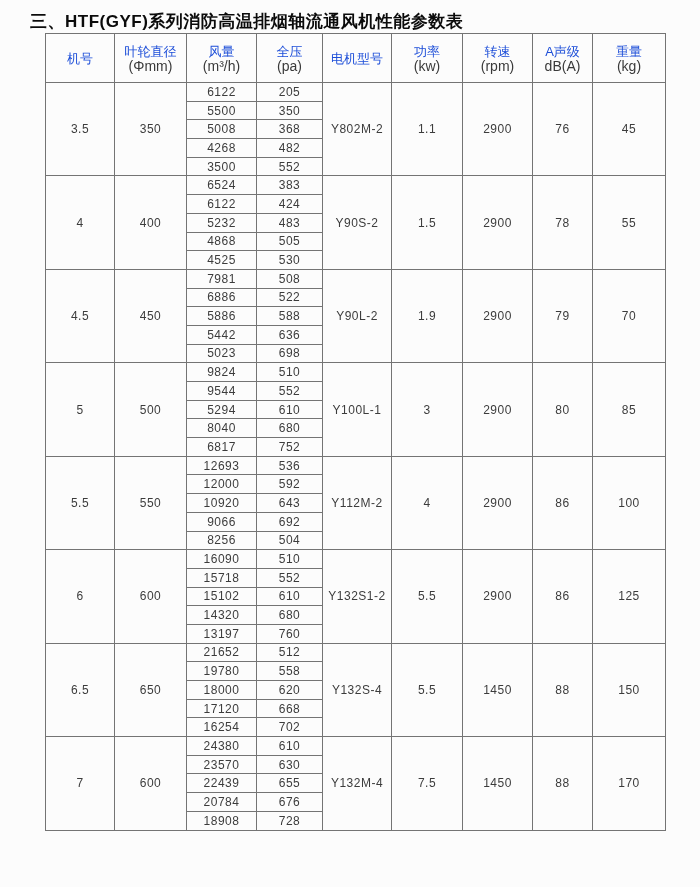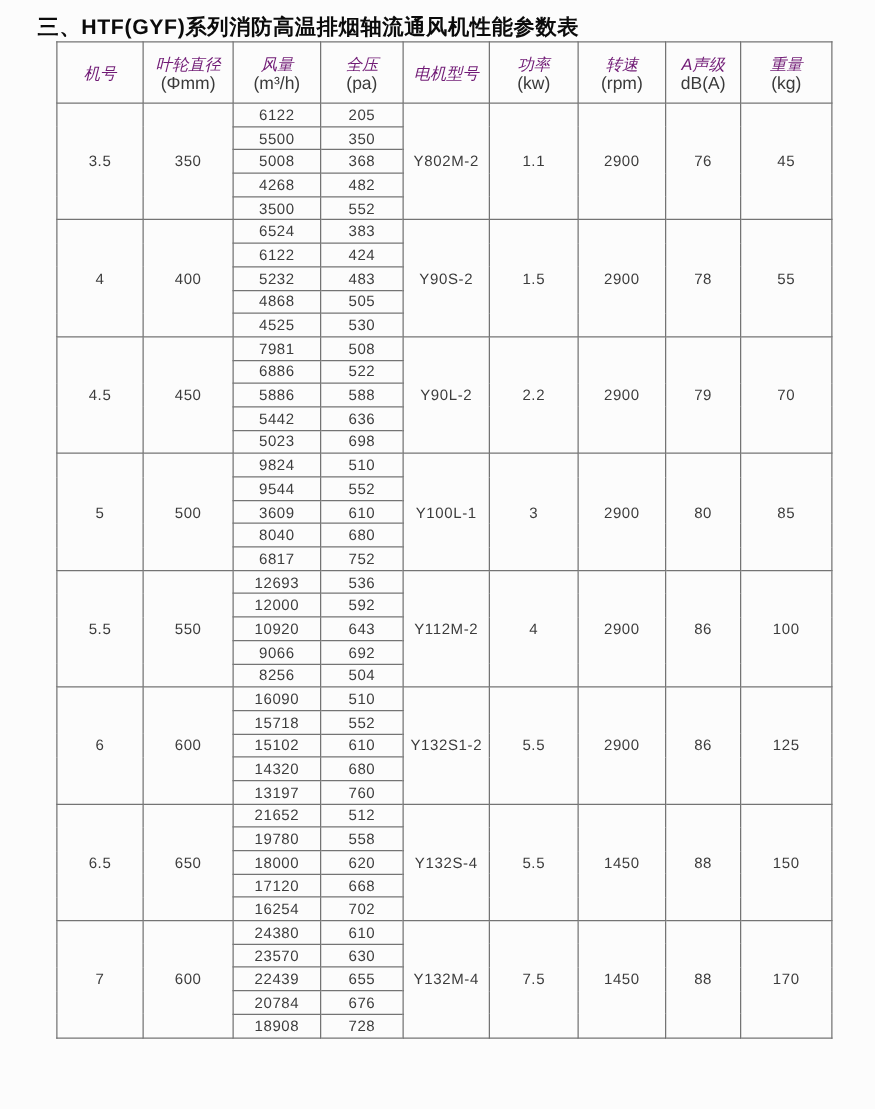--- a/index.html
+++ b/index.html
@@ -50,23 +50,22 @@
     overflow: hidden;
     white-space: nowrap;
   }
   table.perf thead th {
     height: 49px;
     font-weight: normal;
     background: #fcfcfc;
   }
   .h-label {
     font-size: 13px;
-    color: #701a75;
+    color: #1d4ed8;
     line-height: 17px;
-    font-style: italic;
   }
   .h-sub {
     font-size: 14px;
     color: #3a3a3a;
     line-height: 13px;
   }
   table.perf tbody tr {
     height: 18.7px;
   }
   table.perf tbody td {
@@ -186,21 +185,21 @@
         <tr>
           <td>4525</td>
           <td>530</td>
         </tr>
         <tr>
           <td rowspan="5">4.5</td>
           <td rowspan="5">450</td>
           <td>7981</td>
           <td>508</td>
           <td rowspan="5">Y90L-2</td>
-          <td rowspan="5">2.2</td>
+          <td rowspan="5">1.9</td>
           <td rowspan="5">2900</td>
           <td rowspan="5">79</td>
           <td rowspan="5">70</td>
         </tr>
         <tr>
           <td>6886</td>
           <td>522</td>
         </tr>
         <tr>
           <td>5886</td>
@@ -223,21 +222,21 @@
           <td rowspan="5">3</td>
           <td rowspan="5">2900</td>
           <td rowspan="5">80</td>
           <td rowspan="5">85</td>
         </tr>
         <tr>
           <td>9544</td>
           <td>552</td>
         </tr>
         <tr>
-          <td>3609</td>
+          <td>5294</td>
           <td>610</td>
         </tr>
         <tr>
           <td>8040</td>
           <td>680</td>
         </tr>
         <tr>
           <td>6817</td>
           <td>752</td>
         </tr>

